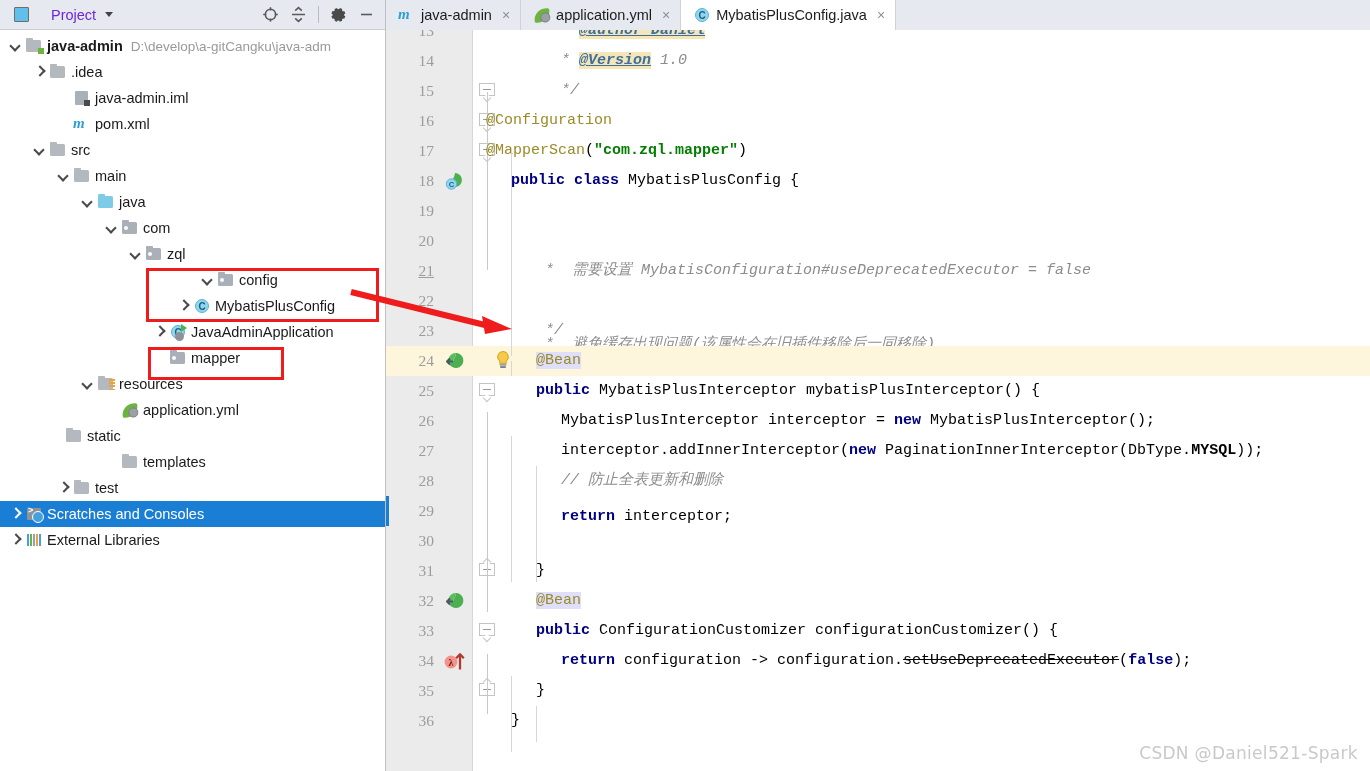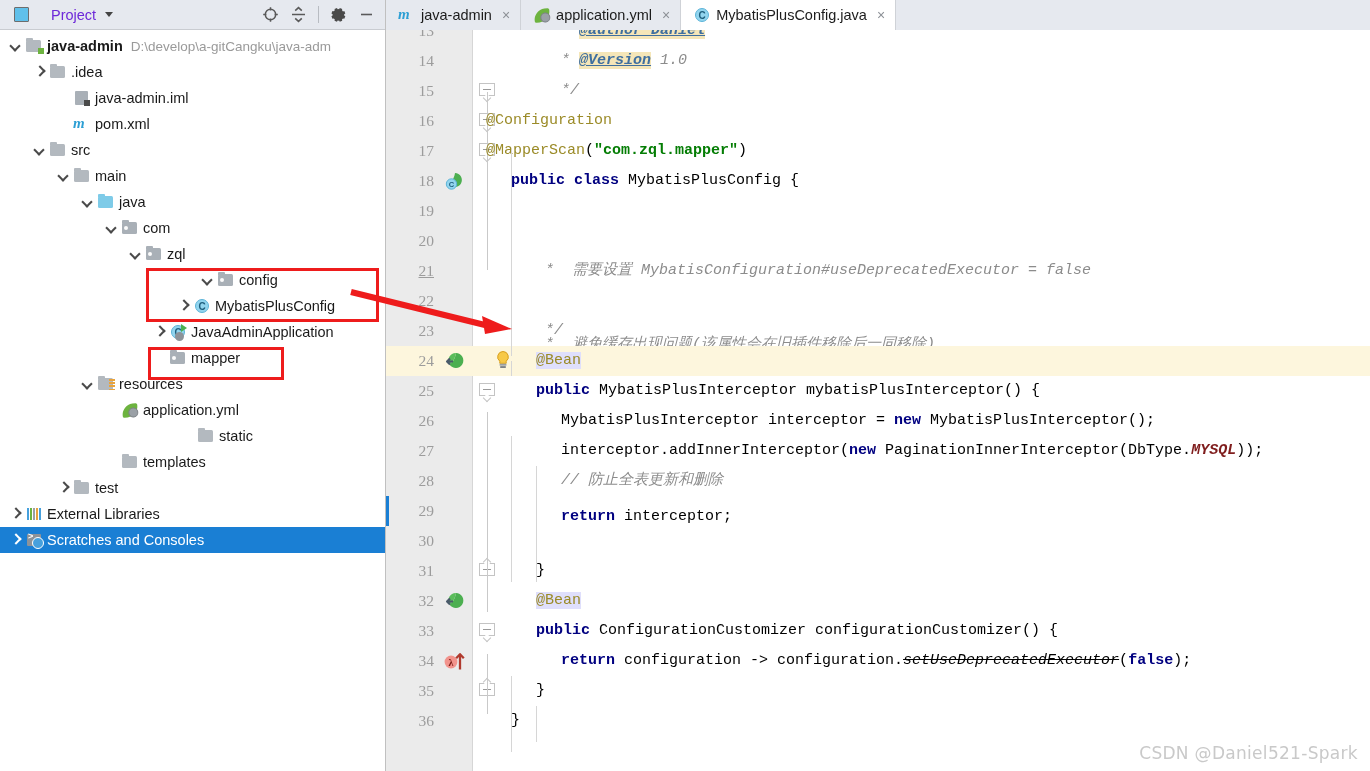--- a/index.html
+++ b/index.html
@@ -161,22 +161,22 @@
   }
   .codeline span { font-family:"Liberation Mono", monospace; }
   .hl-row { position:absolute; left:0; right:0; height:30px; background:#fdf6dd; }
 
   .kw  { color:#000080; font-weight:bold; }
   .ann { color:#9b8b28; }
   .str { color:#047d04; font-weight:bold; }
   .cmt { color:#8c8c8c; font-style:italic; }
   .doc { color:#8c8c8c; font-style:italic; }
   .doctag { color:#3f6f9f; font-weight:bold; font-style:italic; text-decoration:underline; background:#f5e6b8; }
-  .cnst { color:#7f1d1d; font-weight:bold; font-style:italic; }
-  .depr { text-decoration: line-through; font-style: italic; }
+  .cnst { color:#000000; font-weight:bold; }
+  .depr { text-decoration: line-through; }
   .sel { background:#dfdffc; }
 
   
   .foldm { position:absolute; left:6px; width:17px; height:17px; }
   .foldm .box { position:absolute; left:0; top:0; width:16px; height:13px;
                 border:1px solid #c4c4c4; background:#fff; }
   .foldm .box::after { content:""; position:absolute; left:3px; top:5px; width:8px; height:1.4px; background:#9a9a9a; }
   .foldm .tip { position:absolute; left:5px; top:12px; width:6px; height:6px;
                 border-right:1px solid #c4c4c4; border-bottom:1px solid #c4c4c4;
                 transform:rotate(45deg); background:#fff; }
@@ -352,60 +352,60 @@
           </span>
           <span class="lbl">resources</span>
         </div>
         <div class="row" style="padding-left: 106px;">
           <span class="arrow "></span>
           <span class="ic">
             <span class="leaf"></span>
           </span>
           <span class="lbl">application.yml</span>
         </div>
-        <div class="row" style="padding-left: 50px; justify-content: center;">
+        <div class="row" style="padding-left: 50px;">
           <span class="arrow "></span>
           <span class="ic">
             <span class="fold grey2"></span>
           </span>
           <span class="lbl">static</span>
         </div>
         <div class="row" style="padding-left: 106px;">
           <span class="arrow "></span>
           <span class="ic">
             <span class="fold grey2"></span>
           </span>
           <span class="lbl">templates</span>
         </div>
         <div class="row" style="padding-left: 58px;">
           <span class="arrow right"></span>
           <span class="ic">
             <span class="fold grey2"></span>
           </span>
           <span class="lbl">test</span>
+        </div>
+        <div class="row selected" style="padding-left: 10px;">
+          <span class="arrow right"></span>
+          <span class="ic">
+            <span class="scr"></span>
+          </span>
+          <span class="lbl">Scratches and Consoles</span>
         </div>
         <div class="row" style="padding-left: 10px;">
           <span class="arrow right"></span>
           <span class="ic">
             <span class="extlib">
               <i style="background:#46a0dd"></i>
               <i style="background:#6db33f"></i>
               <i style="background:#9aa0a6"></i>
               <i style="background:#e8a33d"></i>
               <i style="background:#46a0dd"></i>
             </span>
           </span>
           <span class="lbl">External Libraries</span>
-        </div>
-        <div class="row selected" style="padding-left: 10px;">
-          <span class="arrow right"></span>
-          <span class="ic">
-            <span class="scr"></span>
-          </span>
-          <span class="lbl">Scratches and Consoles</span>
         </div>
       </div>
 
     <div class="redbox" style="left:146px; top:268px; width:233px; height:54px;"></div>
     <div class="redbox" style="left:148px; top:347px; width:136px; height:33px;"></div>
   </div>
 
   <svg id="red-arrow" viewBox="0 0 165 52">
     <path d="M2 4 L140 38" stroke="#ee1c1c" stroke-width="6" fill="none"></path>
     <path d="M163 41 L133 28 L136 46 Z" fill="#ee1c1c"></path>

